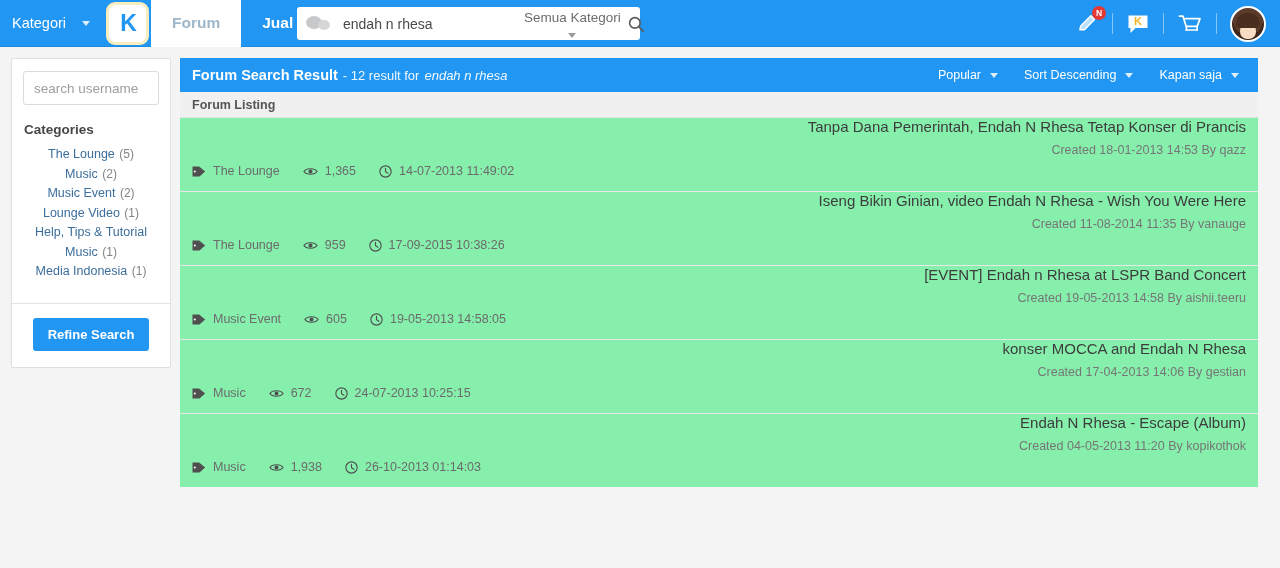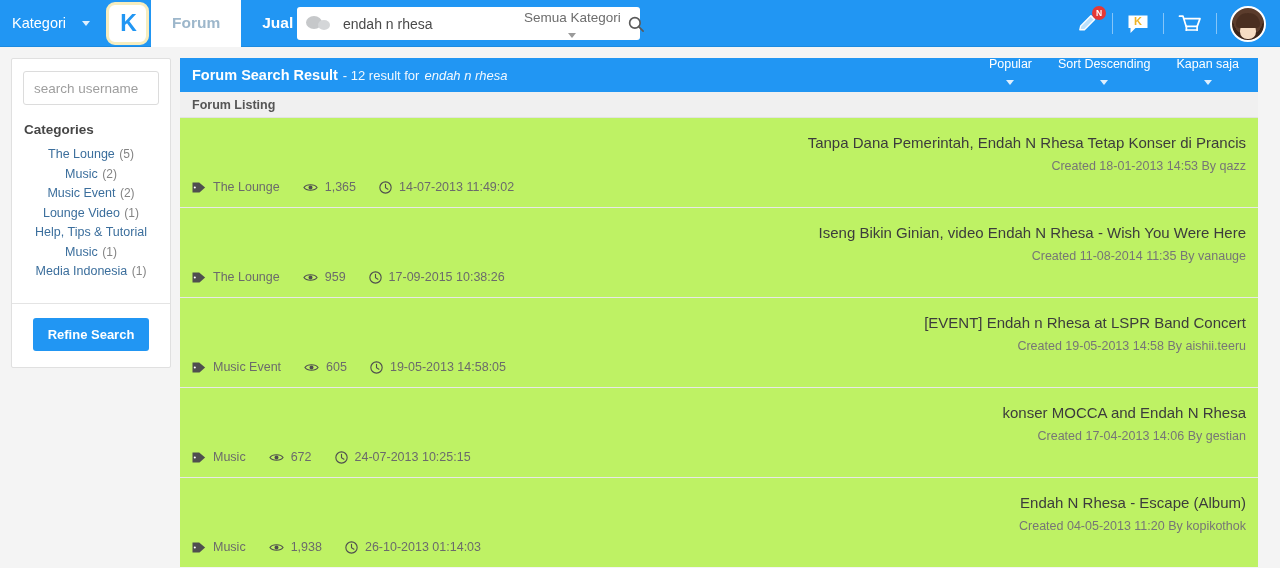--- a/index.html
+++ b/index.html
@@ -246,39 +246,39 @@
     padding: 0 6px 0 12px;
     color: #ffffff;
   }
   .rh-title { font-size: 14.5px; font-weight: bold; }
   .rh-sub { font-size: 13px; margin-left: 5px; color: #f0f8ff; }
   .rh-query { font-style: italic; }
   .rh-spacer { flex: 1 1 auto; }
   .rh-drop {
     display: flex; align-items: center; gap: 9px;
     font-size: 12.5px; color: #ffffff;
-    padding: 4px 13px; height: 44px; cursor: pointer; flex-direction: column;
+    padding: 4px 13px; height: 44px; cursor: pointer;
   }
 
   .forum-listing-bar {
     background: #f0f0f0;
     border-bottom: 1px solid #e2e2e2;
     height: 26px;
     display: flex; align-items: center;
     padding-left: 12px;
     font-size: 12.5px;
     font-weight: bold;
     color: #555;
   }
 
   .result-item {
-    padding: 16px 12px 13px 12px;
+    padding: 0 12px 13px 12px;
     margin: 0 0 0 0;
     border-bottom: 1px solid #e8e8e8;
-    background: #bef264;
+    background: #86efac;
   }
   .result-item:last-child { border-bottom: none; }
   .ri-title {
     font-size: 15px;
     color: #3c3c3c;
     margin-bottom: 7px;
     cursor: pointer;
     text-decoration: none;
     display: block;
     line-height: 18px;

